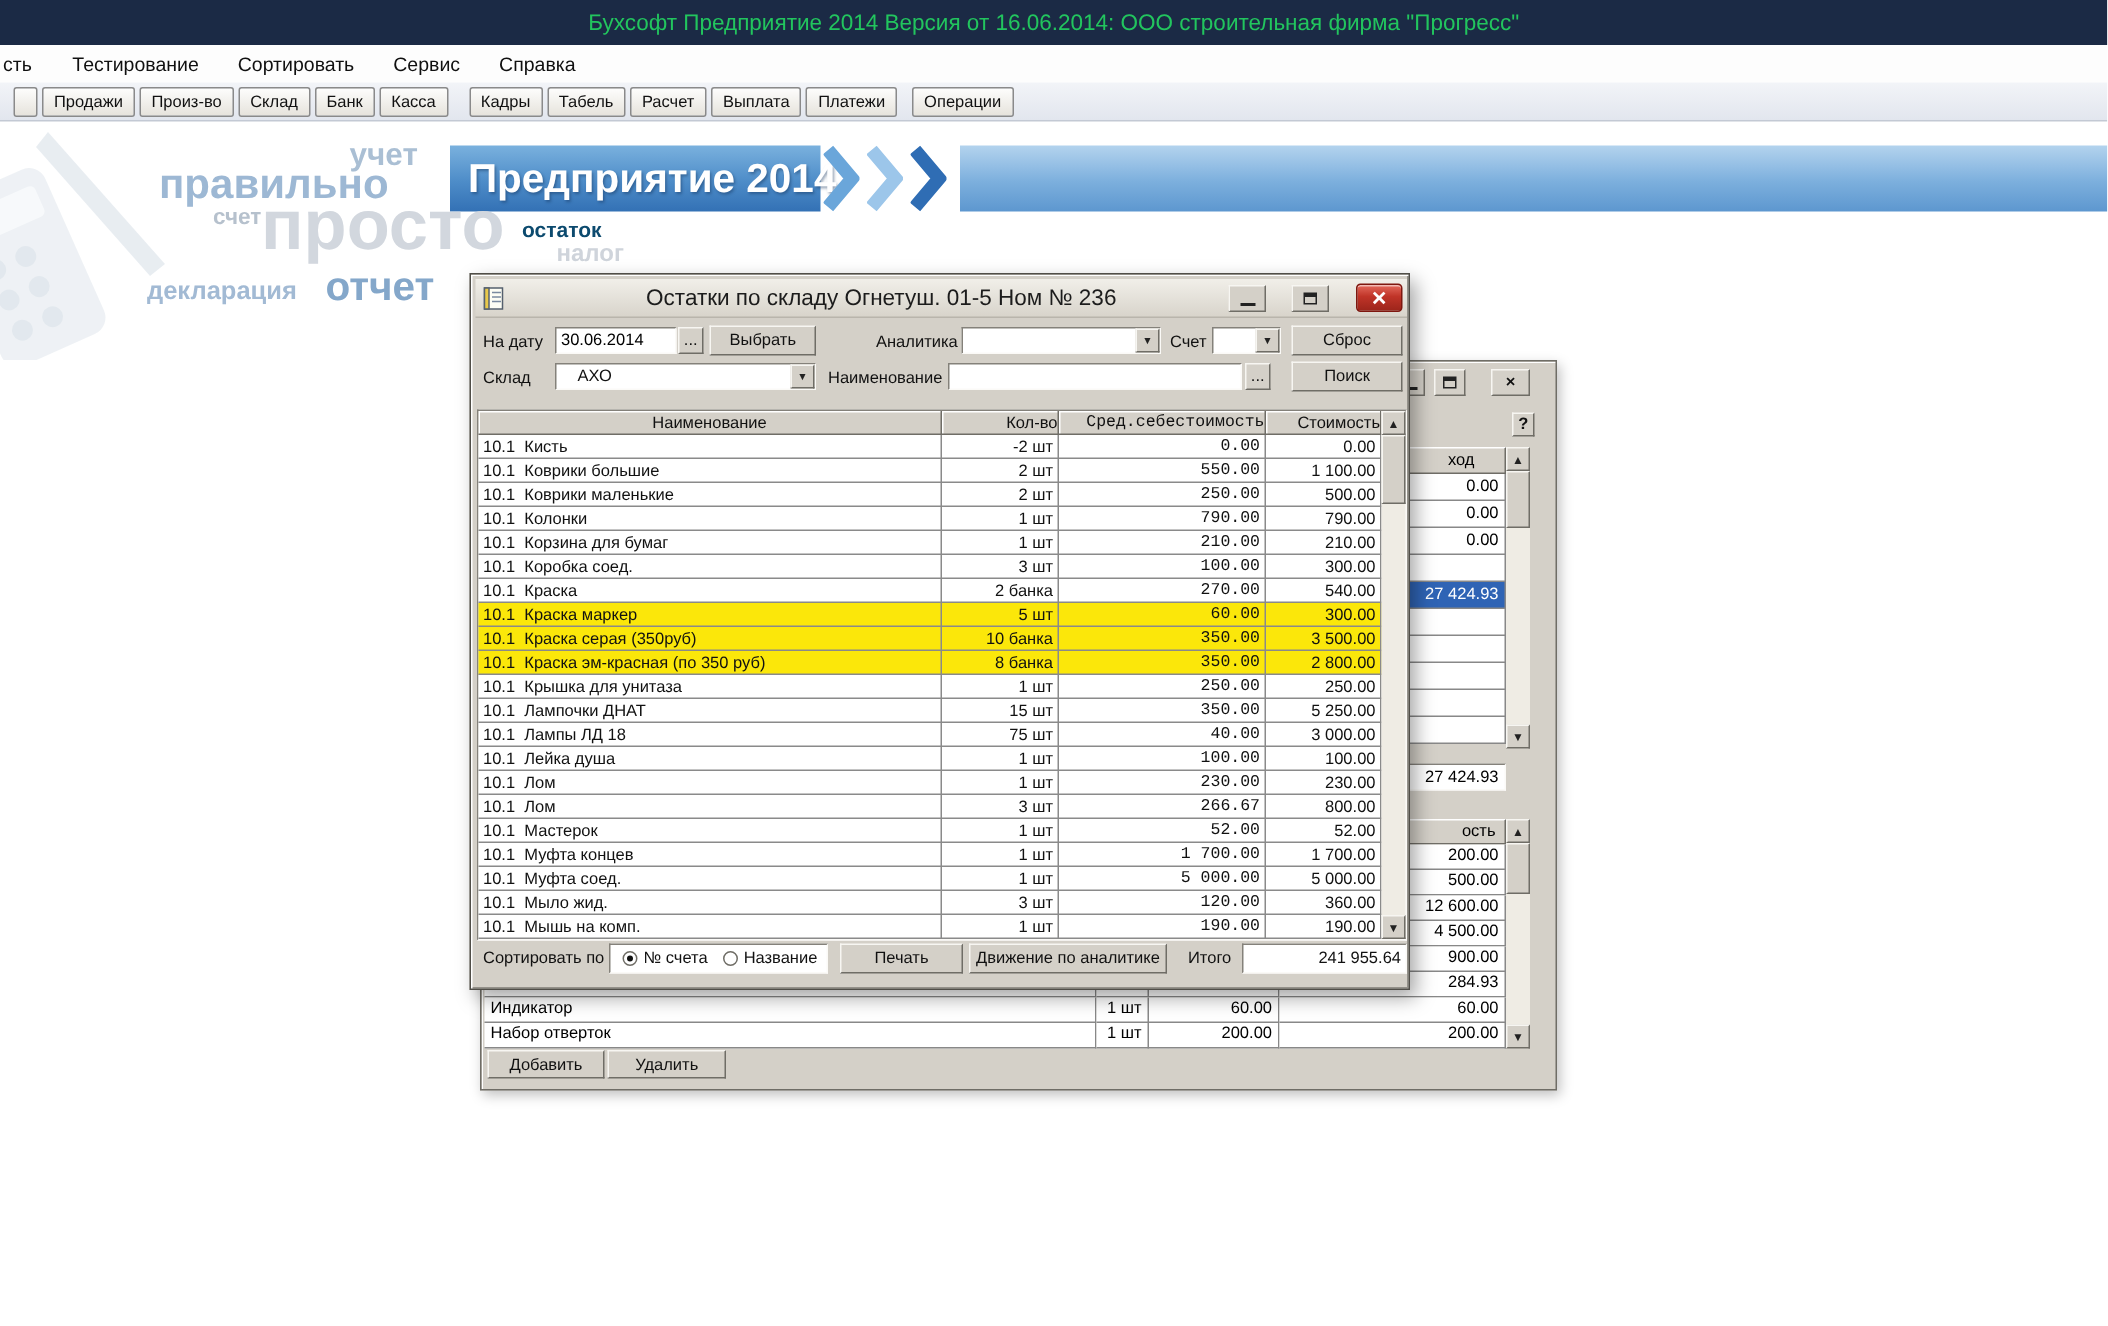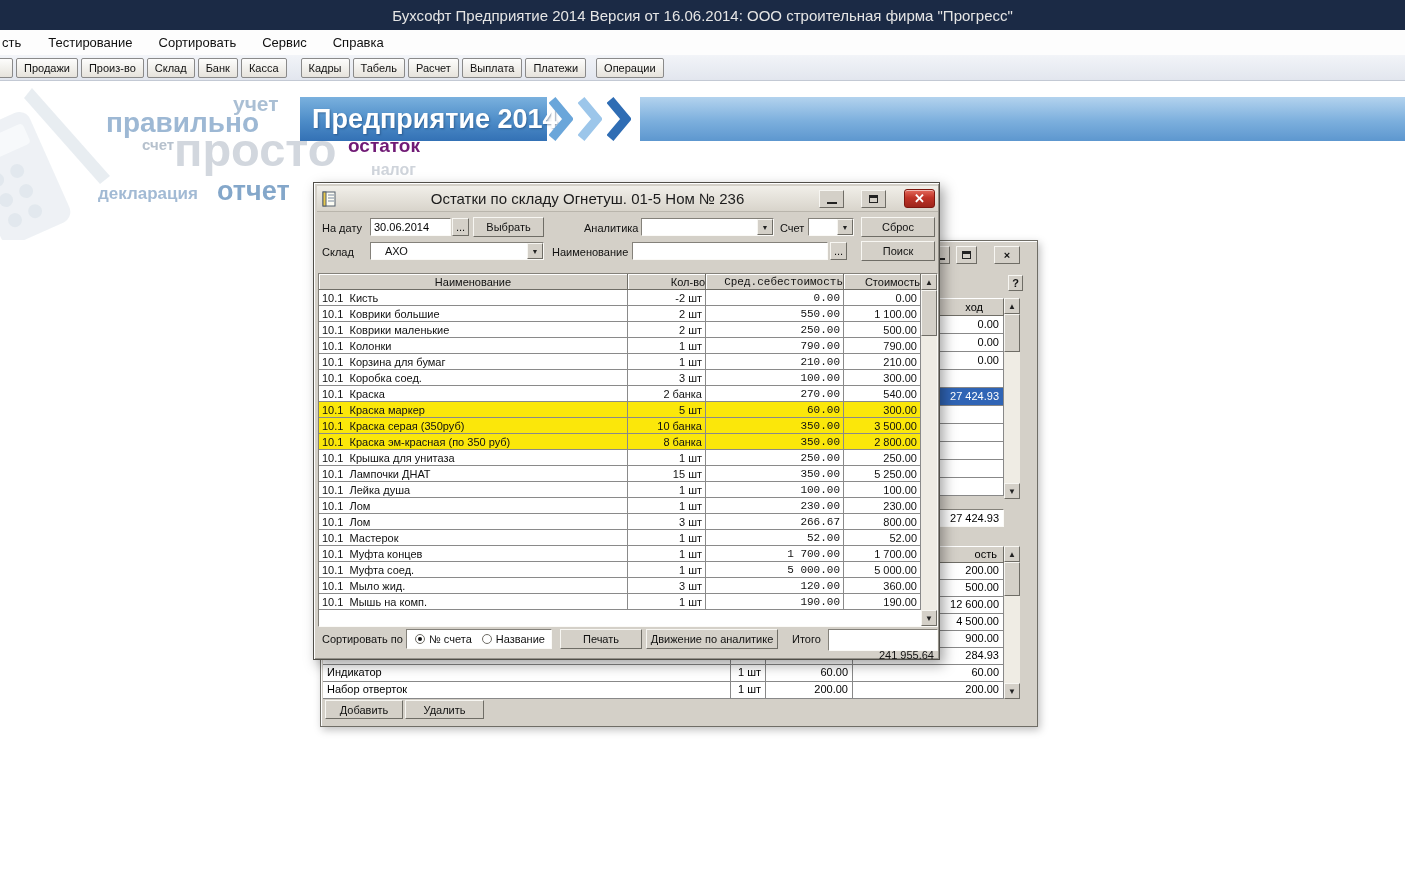--- a/index.html
+++ b/index.html
@@ -1,27 +1,27 @@
 <!DOCTYPE html>
 <html><head>
 <meta charset="utf-8">
 <style>
   * { margin:0; padding:0; box-sizing:border-box; }
   body { font-family:"Liberation Sans", sans-serif; background:#fff; }
   .screen { position:relative; width:1405px; height:884px; background:#fff; overflow:hidden; }
 
   
   .titlebar { position:absolute; left:0; top:0; width:100%; height:30px; background:#1b2a45;
-    color:#e5e5e5; display:flex; align-items:center; justify-content:center; font-size:15px; }
+    color:#22c55e; display:flex; align-items:center; justify-content:center; font-size:15px; }
   .menubar { position:absolute; left:0; top:30px; width:100%; height:25px; background:#fdfdfd;
     display:flex; align-items:center; font-size:13px; color:#101010; }
   .menu-item { padding:0 13px; cursor:default; }
   .toolbar { position:absolute; left:0; top:55px; width:100%; height:26px;
     background:linear-gradient(180deg,#f2f4f8,#e2e6ee); border-bottom:1px solid #c3c9d4;
-    display:flex; align-items:center; gap:3px; padding:0 1px; }
+    display:flex; align-items:center; gap:3px; padding:0 13px; }
   .tb-btn { height:20px; padding:0 7px; font-size:11px; color:#111; white-space:nowrap;
     background:linear-gradient(180deg,#fdfdfc,#e6e3dc); border:1px solid #8a8a8a; border-radius:2px;
     display:flex; align-items:center; }
   .tb-partial { width:9px; margin-left:-4px; }
 
   
   .banner-left { position:absolute; left:300px; top:97px; width:247px; height:44px;
     background:linear-gradient(180deg,#7ab1de 0%,#4d8cc8 55%,#3371b5 100%); display:flex; align-items:center; }
   .banner-title { color:#fff; font-size:27px; font-weight:bold; padding-left:12px; white-space:nowrap;
     text-shadow:1px 1px 2px rgba(20,50,90,.45); }
@@ -149,21 +149,21 @@
       <circle cx="0" cy="128" r="7" fill="#d4dde6"></circle>
         <circle cx="22" cy="128" r="7" fill="#d4dde6"></circle>
     </g>
     <polygon points="40,8 118,96 108,104 32,18" fill="#dde4eb"></polygon>
   </svg>
 
   <span class="wm" style="left:233px;top:92px;font-size:21px;color:#aabfd4">учет</span>
   <span class="wm" style="left:106px;top:107px;font-size:28px;color:#9db8d4">правильно</span>
   <span class="wm" style="left:142px;top:136px;font-size:15px;color:#b6c1cd">счет</span>
   <span class="wm" style="left:174px;top:122px;font-size:47px;color:#d2d7de">просто</span>
-  <span class="wm" style="left:348px;top:135px;font-size:19px;color:#701a75">остаток</span>
+  <span class="wm" style="left:348px;top:145px;font-size:14px;color:#0c4a6e">остаток</span>
   <span class="wm" style="left:371px;top:161px;font-size:16px;color:#cfd4db">налог</span>
   <span class="wm" style="left:98px;top:184px;font-size:17px;color:#a2bad4">декларация</span>
   <span class="wm" style="left:217px;top:176px;font-size:27px;color:#84a7ca">отчет</span>
 
   <div class="banner-left">
     <span class="banner-title">Предприятие 2014</span>
   </div>
   <div class="chevrons">
     <svg width="24" height="44">
         <path d="M3 3 L19 22 L3 41" fill="none" stroke="#6aa6da" stroke-width="9"></path>
@@ -391,20 +391,26 @@
             <div class="tcell c-cost">250.00</div>
             <div class="tcell c-value">250.00</div>
           </div>
           <div class="trow">
             <div class="tcell c-name">10.1  Лампочки ДНАТ</div>
             <div class="tcell c-qty">15 шт</div>
             <div class="tcell c-cost">350.00</div>
             <div class="tcell c-value">5 250.00</div>
           </div>
           <div class="trow">
+            <div class="tcell c-name">10.1  Лампы ЛД 18</div>
+            <div class="tcell c-qty">75 шт</div>
+            <div class="tcell c-cost">40.00</div>
+            <div class="tcell c-value">3 000.00</div>
+          </div>
+          <div class="trow">
             <div class="tcell c-name">10.1  Лейка душа</div>
             <div class="tcell c-qty">1 шт</div>
             <div class="tcell c-cost">100.00</div>
             <div class="tcell c-value">100.00</div>
           </div>
           <div class="trow">
             <div class="tcell c-name">10.1  Лом</div>
             <div class="tcell c-qty">1 шт</div>
             <div class="tcell c-cost">230.00</div>
             <div class="tcell c-value">230.00</div>
@@ -460,16 +466,16 @@
         <span>№ счета</span>
       </span>
       <span class="radio-opt">
         <span class="radio-dot"></span>
         <span>Название</span>
       </span>
     </div>
     <div class="btn r3" style="position:absolute;left:246px;top:446px;width:82px;height:20px">Печать</div>
     <div class="btn r3" style="position:absolute;left:332px;top:446px;width:132px;height:20px">Движение по аналитике</div>
     <span class="lbl" style="left:478px;top:450px">Итого</span>
-    <div class="fld s3 total-fld" style="left:514px;top:446px;width:110px;height:20px;padding-top:19px">241 955.64</div>
+    <div class="fld s3 total-fld" style="left:514px;top:446px;width:110px;height:20px;padding-top:3px">241 955.64</div>
   </div>
 
 </div>
 
 </body></html>

